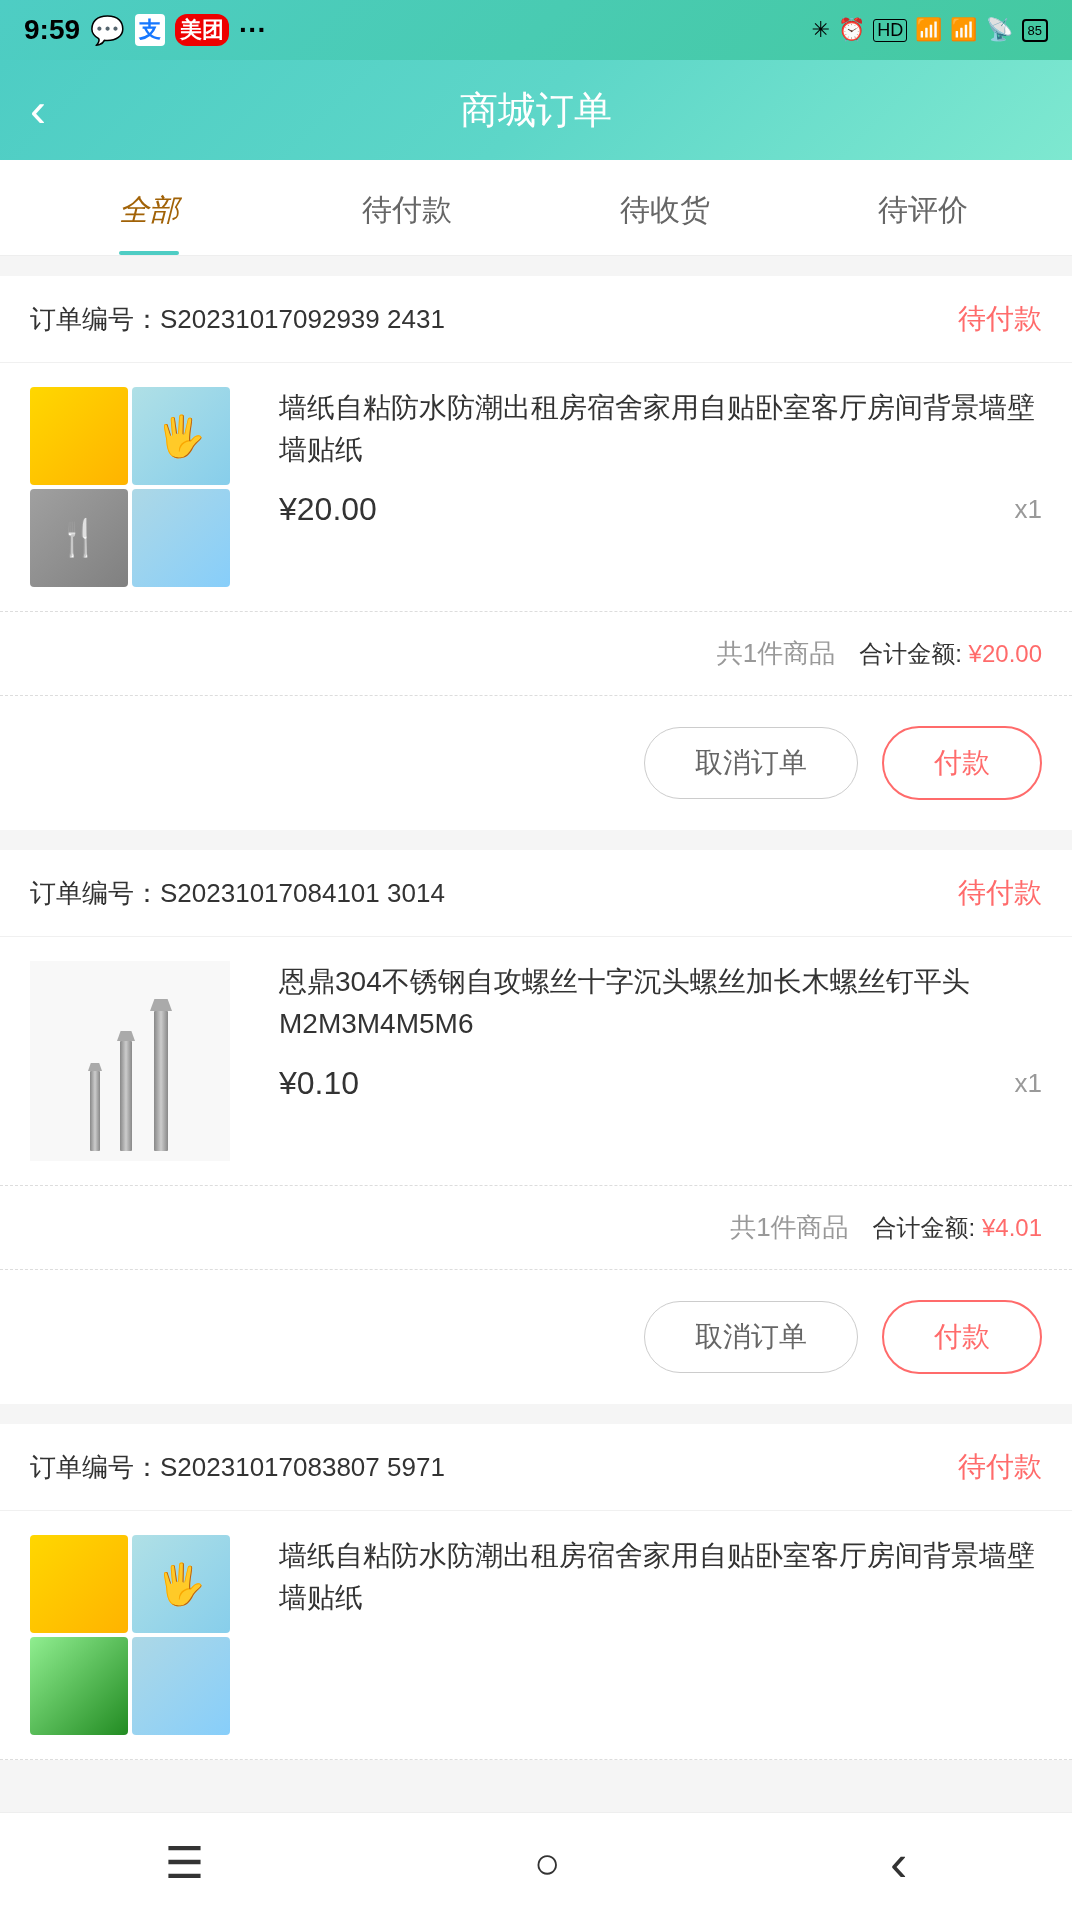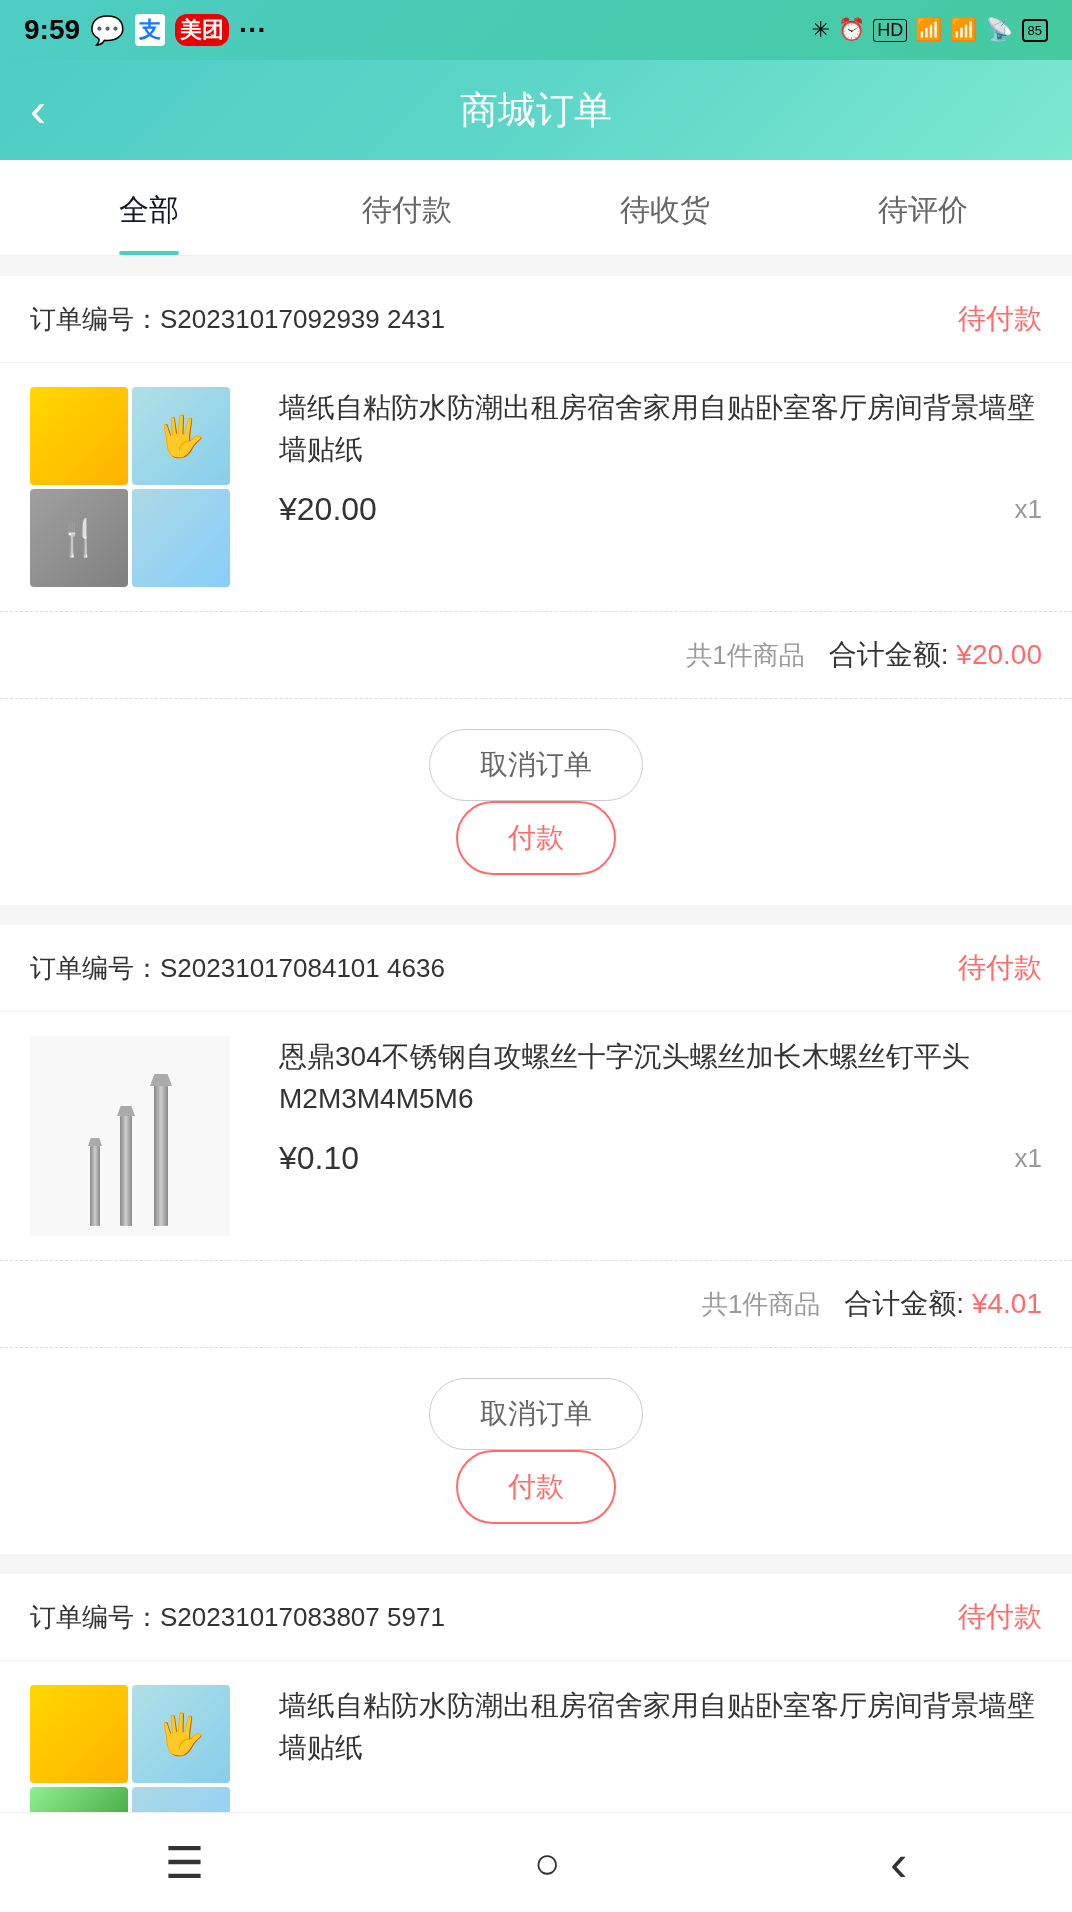--- a/index.html
+++ b/index.html
@@ -78,22 +78,23 @@
     .tab-item {
       flex: 1;
       text-align: center;
       padding: 30px 0 24px;
       font-size: 30px;
       color: #666;
       position: relative;
       cursor: pointer;
     }
     .tab-item.active {
-      color: #0f172a;
+      color: #a16207;
       font-weight: 500;
+      font-style: italic;
     }
     .tab-item.active::after {
       content: '';
       position: absolute;
       bottom: 0;
       left: 50%;
       transform: translateX(-50%);
       width: 60px;
       height: 4px;
       background: #4ecdc4;
@@ -174,34 +175,34 @@
       align-items: center;
       padding: 24px 30px;
       gap: 24px;
       border-bottom: 1px dashed #ddd;
     }
     .summary-count {
       font-size: 26px;
       color: #999;
     }
     .summary-total {
-      font-size: 28px;
+      font-size: 24px;
       color: #333;
     }
     .summary-total span {
       color: #ff6b6b;
     }
 
     
     .order-actions {
       display: flex;
       justify-content: flex-end;
       align-items: center;
       padding: 30px 30px;
-      flex-direction: column;
+      gap: 24px;
     }
     .btn {
       border-radius: 40px;
       padding: 16px 50px;
       font-size: 28px;
       cursor: pointer;
       border: none;
       outline: none;
     }
     .btn-cancel {
@@ -349,21 +350,21 @@
     <span class="summary-total">合计金额: <span style="color:#ff6b6b;">¥20.00</span></span>
   </div>
   <div class="order-actions">
     <button class="btn btn-cancel">取消订单</button>
     <button class="btn btn-pay">付款</button>
   </div>
 </div>
 
 <div class="order-card">
   <div class="order-header">
-    <span class="order-number">订单编号：S20231017084101 4636</span>
+    <span class="order-number">订单编号：S20231017084101 3014</span>
     <span class="order-status">待付款</span>
   </div>
   <div class="product-row">
 
     <div class="screws-container">
       <div class="screw">
         <div class="screw-head" style="width:14px;height:8px;"></div>
         <div class="screw-body" style="width:10px;height:80px;"></div>
       </div>
       <div class="screw">

